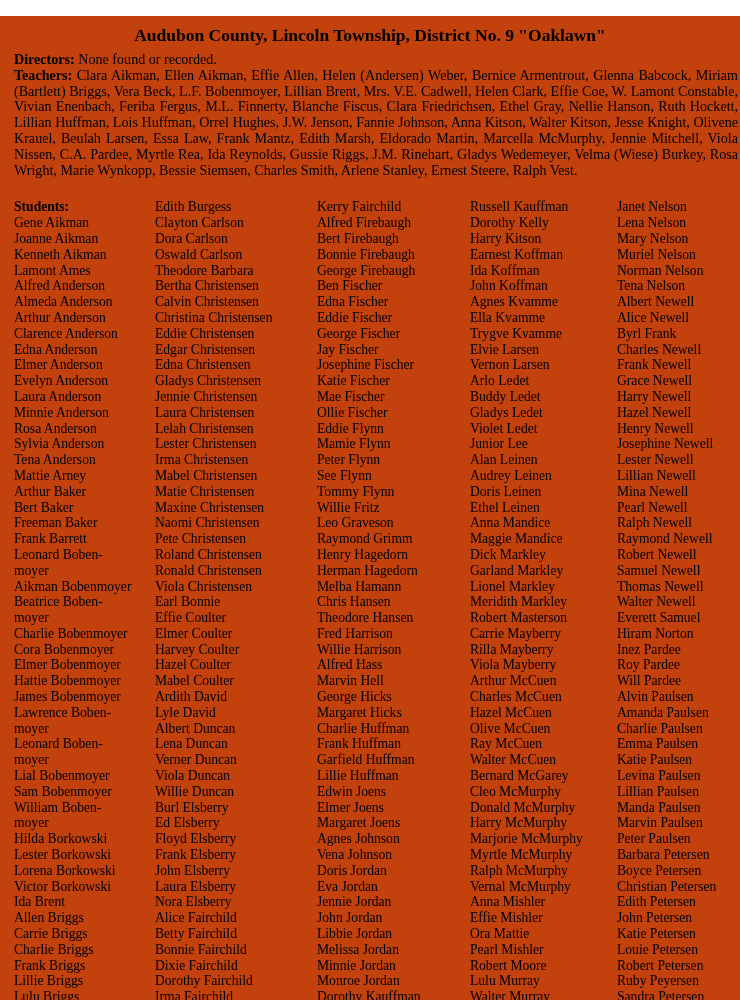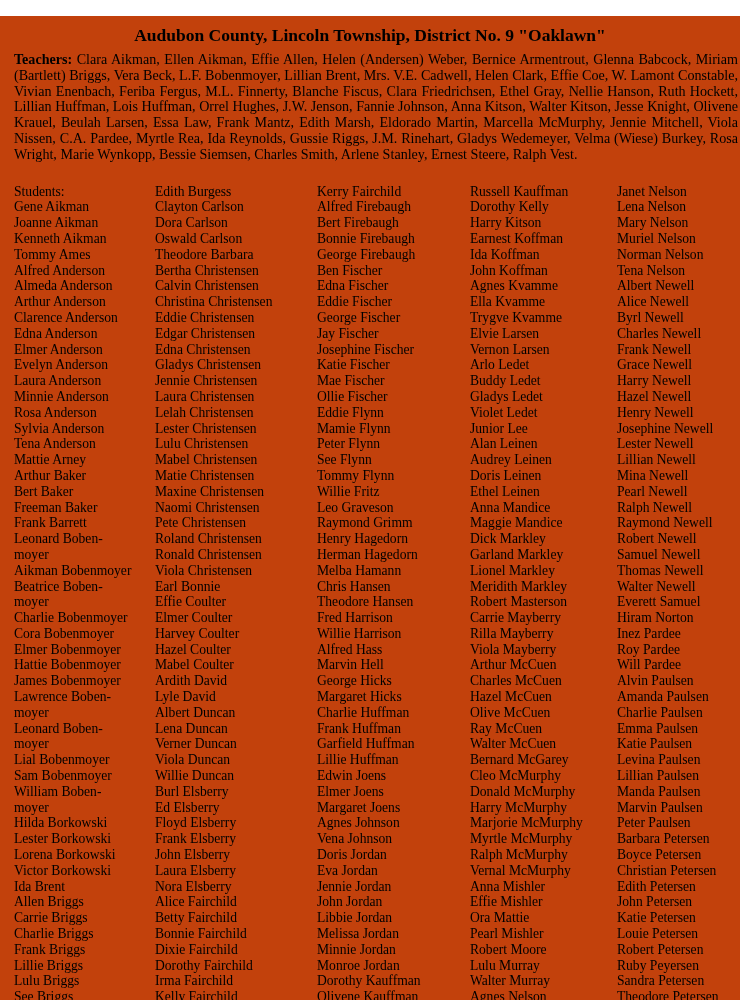--- a/index.html
+++ b/index.html
@@ -46,45 +46,46 @@
     font-size: 13.6px;
     line-height: 15.8px;
   }
   .students-col { flex: 0 0 auto; }
   .col-1 { width: 141px; }
   .col-2 { width: 162px; }
   .col-3 { width: 153px; }
   .col-4 { width: 147px; }
   .col-5 { width: 123px; }
   .students-label {
-    font-weight: normal;
+    font-weight: bold;
     white-space: pre;
   }
   .name-line {
     white-space: pre; 
   }
 </style>
 </head>
 <body>
 
 <div class="page">
 
   <h1 class="page-title">Audubon County, Lincoln Township, District No. 9 "Oaklawn"</h1>
 
+  <p class="meta-block"><span class="meta-label">Directors:</span> <span>None found or recorded.</span></p>
 
   <p class="meta-block justified"><span class="meta-label">Teachers:</span> <span>Clara Aikman, Ellen Aikman, Effie Allen, Helen (Andersen) Weber, Bernice Armentrout, Glenna Babcock, Miriam (Bartlett) Briggs, Vera Beck, L.F. Bobenmoyer, Lillian Brent, Mrs. V.E. Cadwell, Helen Clark, Effie Coe, W. Lamont Constable, Vivian Enenbach, Feriba Fergus, M.L. Finnerty, Blanche Fiscus, Clara Friedrichsen, Ethel Gray, Nellie Hanson, Ruth Hockett, Lillian Huffman, Lois Huffman, Orrel Hughes, J.W. Jenson, Fannie Johnson, Anna Kitson, Walter Kitson, Jesse Knight, Olivene Krauel, Beulah Larsen, Essa Law, Frank Mantz, Edith Marsh, Eldorado Martin, Marcella McMurphy, Jennie Mitchell, Viola Nissen, C.A. Pardee, Myrtle Rea, Ida Reynolds, Gussie Riggs, J.M. Rinehart, Gladys Wedemeyer, Velma (Wiese) Burkey, Rosa Wright, Marie Wynkopp, Bessie Siemsen, Charles Smith, Arlene Stanley, Ernest Steere, Ralph Vest.</span></p>
 
   <div class="students-section">
     <div class="students-col col-1">
       <div class="students-label">Students:</div>
       <div>
           <div class="name-line">Gene Aikman</div>
           <div class="name-line">Joanne Aikman</div>
           <div class="name-line">Kenneth Aikman</div>
-          <div class="name-line">Tommy Ames</div>
+          <div class="name-line">Lamont Ames</div>
           <div class="name-line">Alfred Anderson</div>
           <div class="name-line">Almeda Anderson</div>
           <div class="name-line">Arthur Anderson</div>
           <div class="name-line">Clarence Anderson</div>
           <div class="name-line">Edna Anderson</div>
           <div class="name-line">Elmer Anderson</div>
           <div class="name-line">Evelyn Anderson</div>
           <div class="name-line">Laura Anderson</div>
           <div class="name-line">Minnie Anderson</div>
           <div class="name-line">Rosa Anderson</div>
@@ -138,21 +139,21 @@
           <div class="name-line">Calvin Christensen</div>
           <div class="name-line">Christina Christensen</div>
           <div class="name-line">Eddie Christensen</div>
           <div class="name-line">Edgar Christensen</div>
           <div class="name-line">Edna Christensen</div>
           <div class="name-line">Gladys Christensen</div>
           <div class="name-line">Jennie Christensen</div>
           <div class="name-line">Laura Christensen</div>
           <div class="name-line">Lelah Christensen</div>
           <div class="name-line">Lester Christensen</div>
-          <div class="name-line">Lulu Christensen</div>
+          <div class="name-line">Irma Christensen</div>
           <div class="name-line">Mabel Christensen</div>
           <div class="name-line">Matie Christensen</div>
           <div class="name-line">Maxine Christensen</div>
           <div class="name-line">Naomi Christensen</div>
           <div class="name-line">Pete Christensen</div>
           <div class="name-line">Roland Christensen</div>
           <div class="name-line">Ronald Christensen</div>
           <div class="name-line">Viola Christensen</div>
           <div class="name-line">Earl Bonnie</div>
           <div class="name-line">Effie Coulter</div>
@@ -298,21 +299,21 @@
     <div class="students-col col-5">
       <div>
           <div class="name-line">Janet Nelson</div>
           <div class="name-line">Lena Nelson</div>
           <div class="name-line">Mary Nelson</div>
           <div class="name-line">Muriel Nelson</div>
           <div class="name-line">Norman Nelson</div>
           <div class="name-line">Tena Nelson</div>
           <div class="name-line">Albert Newell</div>
           <div class="name-line">Alice Newell</div>
-          <div class="name-line">Byrl Newell</div>
+          <div class="name-line">Byrl Frank</div>
           <div class="name-line">Charles Newell</div>
           <div class="name-line">Frank Newell</div>
           <div class="name-line">Grace Newell</div>
           <div class="name-line">Harry Newell</div>
           <div class="name-line">Hazel Newell</div>
           <div class="name-line">Henry Newell</div>
           <div class="name-line">Josephine Newell</div>
           <div class="name-line">Lester Newell</div>
           <div class="name-line">Lillian Newell</div>
           <div class="name-line">Mina Newell</div>

